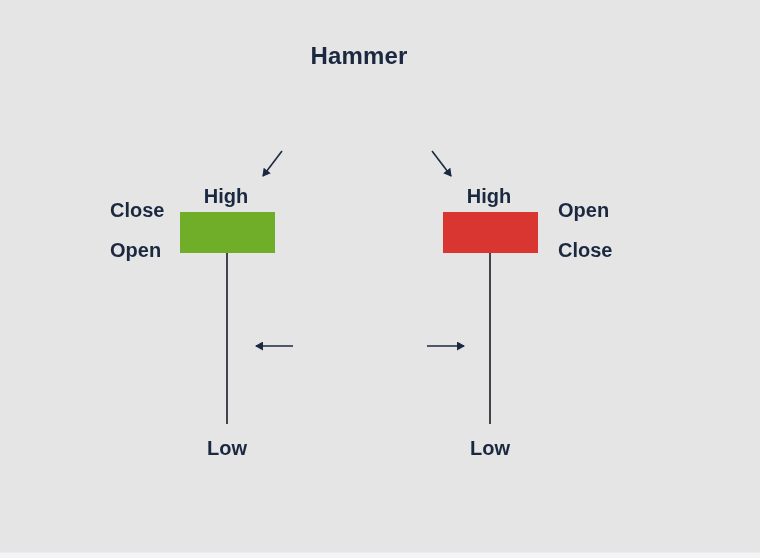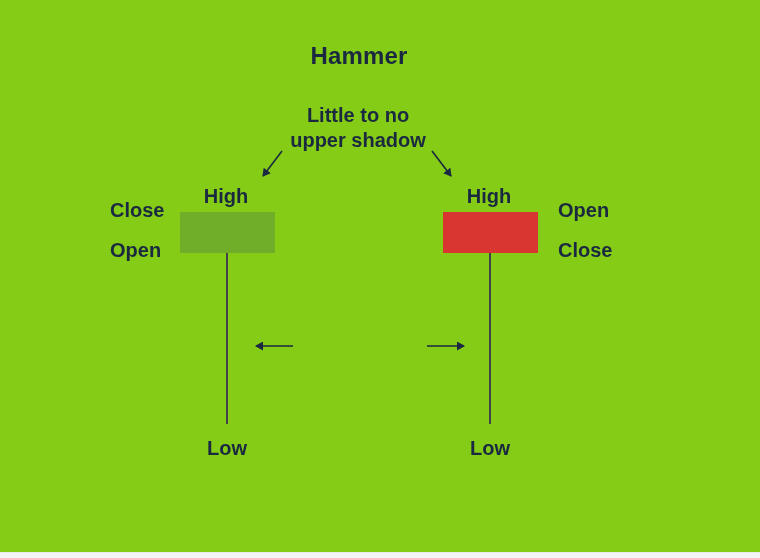--- a/index.html
+++ b/index.html
@@ -5,21 +5,21 @@
   html, body {
     margin: 0;
     padding: 0;
     background: #ffffff;
     font-family: "Liberation Sans", "DejaVu Sans", sans-serif;
   }
   .canvas {
     position: relative;
     width: 760px;
     height: 558px;
-    background: #84cc16;
+    background: #e5e5e5;
     overflow: hidden;
     color: #1b2940;
   }
   .title {
     position: absolute;
     left: 359px;
     top: 42px;
     transform: translateX(-50%);
     margin: 0;
     font-size: 24px;
@@ -83,22 +83,20 @@
     border-top: 1px solid #ececee;
   }
 </style>
 </head>
 <body>
 
 <div class="canvas">
 
   <h1 class="title">Hammer</h1>
 
-  <div class="note upper">Little to no
-upper shadow</div>
 
   <svg class="overlay" width="760" height="558" viewBox="0 0 760 558">
     <defs>
       <marker id="ah" markerWidth="9" markerHeight="9" refX="7" refY="4.5" orient="auto" markerUnits="userSpaceOnUse">
         <path d="M0,0 L8,4.5 L0,9 Z" fill="#1b2940"></path>
       </marker>
     </defs>
     <line x1="282" y1="151" x2="263" y2="176" marker-end="url(#ah)"></line>
     <line x1="432" y1="151" x2="451" y2="176" marker-end="url(#ah)"></line>
     <line x1="293" y1="346" x2="256" y2="346" marker-end="url(#ah)"></line>

